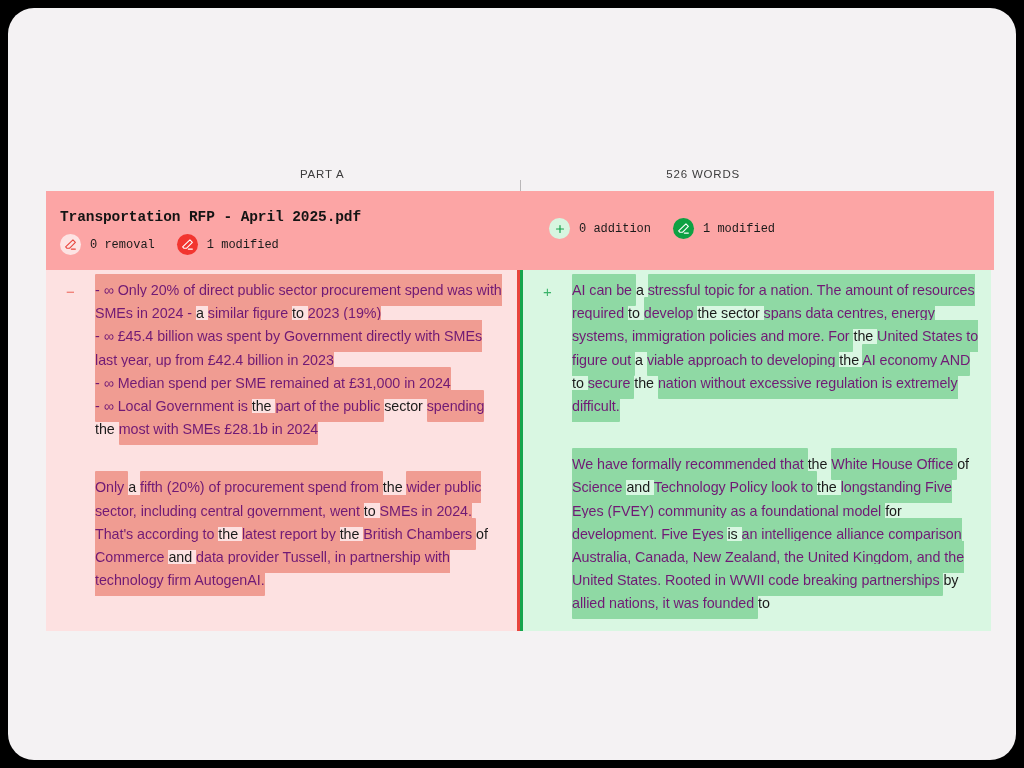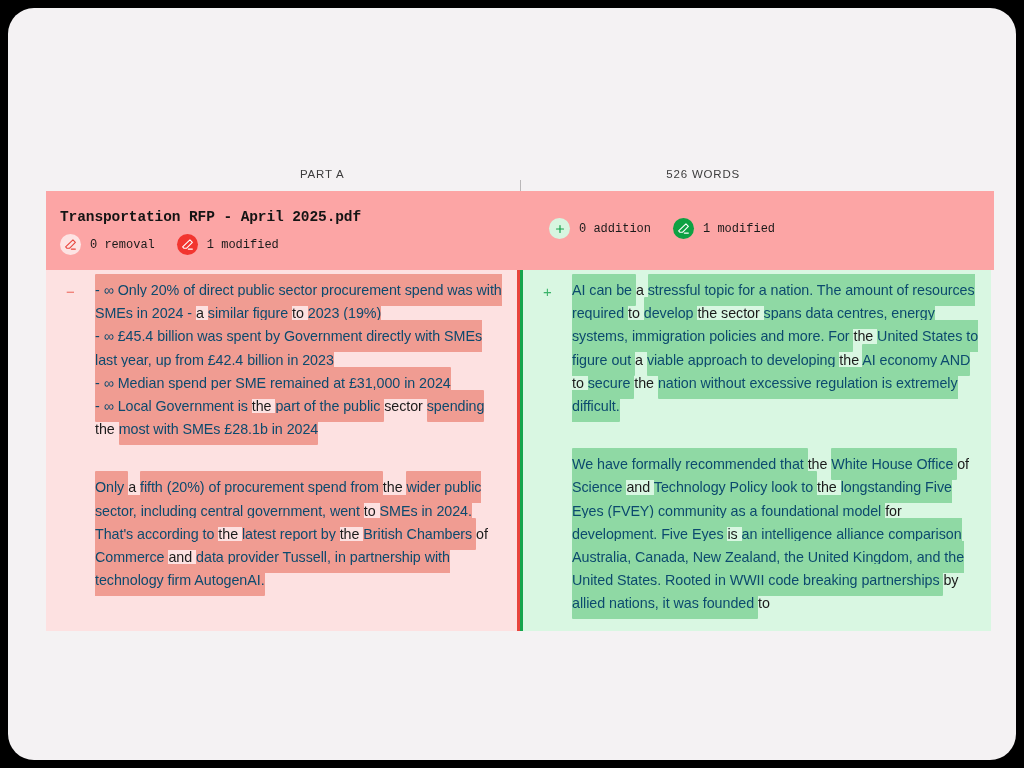--- a/index.html
+++ b/index.html
@@ -171,21 +171,21 @@
     font-size: 14.3px;
     line-height: 23.2px;
     color: #1b1b1b;
     letter-spacing: -0.05px;
   }
   .diff-text p { margin: 0; }
   .diff-text p.gap { margin-top: 35px; }
 
   mark {
     background: #f09c92;
-    color: #0c4a6e;
+    color: #701a75;
     padding: 8px 0;
     border-radius: 1px;
   }
   .right mark {
     background: #8fd9a4;
     text-align: right;
   }
 </style>
 </head>
 <body>

